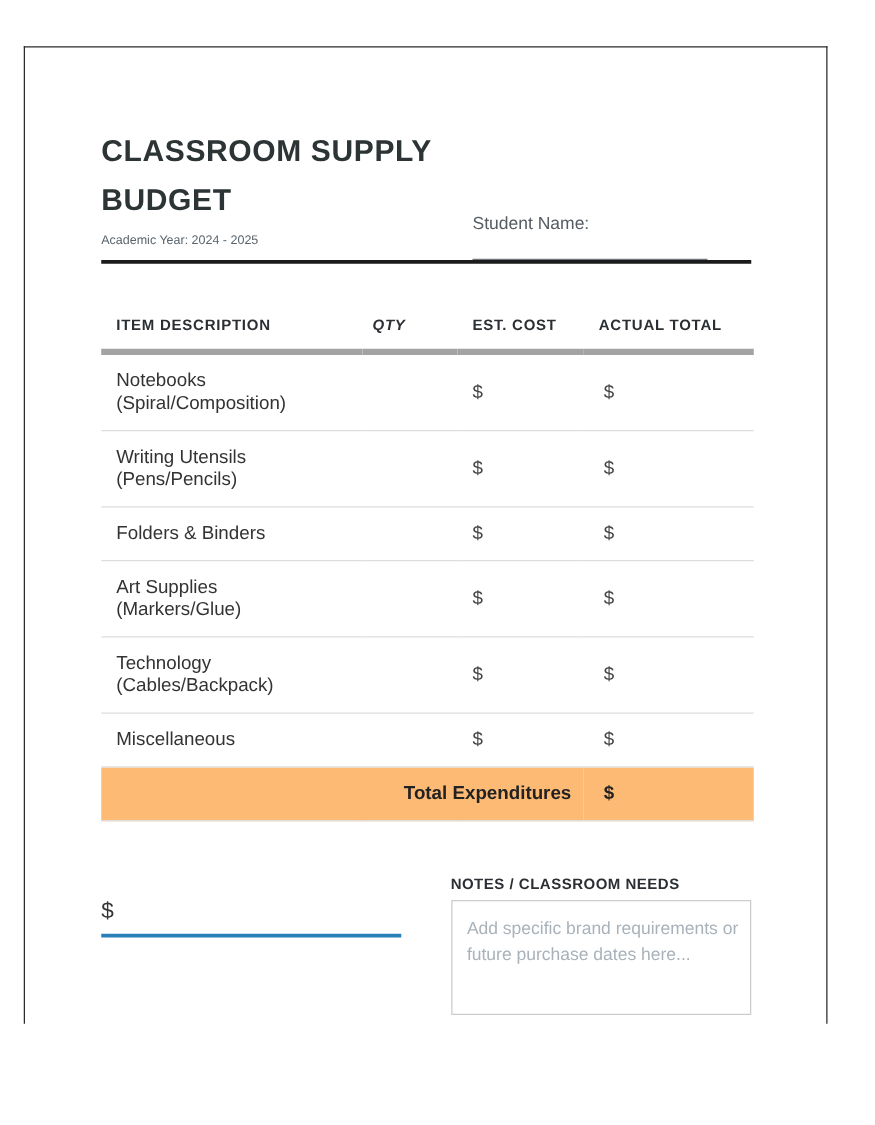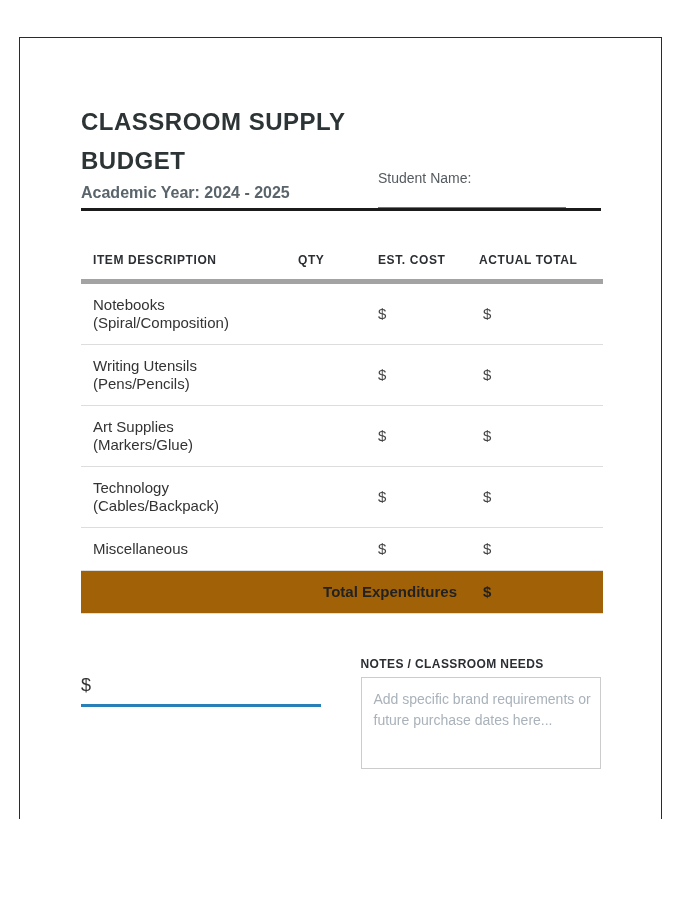--- a/index.html
+++ b/index.html
@@ -26,24 +26,23 @@
     margin: 0;
     font-size: 24px;
     line-height: 39px;
     font-weight: bold;
     letter-spacing: 0.5px;
     color: #2d3436;
     max-width: 310px;
   }
   .doc-subtitle {
     margin: 4px 0 0 0;
-    font-size: 16px;
+    font-size: 10px;
     line-height: 18px;
     color: #5a646b;
-    font-weight: bold;
   }
   .student-block {
     position: absolute;
     left: 297px; top: 67px;
     width: 188px;
   }
   .student-label {
     font-size: 14px;
     line-height: 18px;
     color: #555b60;
@@ -71,34 +70,34 @@
   th {
     font-size: 12px;
     font-weight: bold;
     letter-spacing: 0.6px;
     color: #2b2f33;
     text-align: left;
     padding: 10px 6px 12px 12px;
     border-bottom: 5px solid #a3a3a3;
     white-space: nowrap;
   }
-  th.qty { padding-left: 8px; }
+  th.qty { padding-left: 8px; font-style: italic; }
   td {
     font-size: 15px;
     line-height: 18px;
     color: #333333;
     padding: 12px;
     border-bottom: 1px solid #dddddd;
     vertical-align: middle;
   }
   td.item { padding-right: 30px; }
   td.money { color: #444444; }
   td.actual { padding-left: 16px; }
   tr.total-row td {
-    background: #a16207;
+    background: #fdba74;
     font-weight: bold;
     color: #222222;
   }
   td.total-label {
     text-align: right;
     padding-right: 10px;
   }
   
   .bottom {
     display: flex;
@@ -176,20 +175,26 @@
         <td class="money">$</td>
         <td class="money actual">$</td>
       </tr>
       <tr>
         <td class="item">Writing Utensils (Pens/Pencils)</td>
         <td class="qty"></td>
         <td class="money">$</td>
         <td class="money actual">$</td>
       </tr>
       <tr>
+        <td class="item">Folders &amp; Binders</td>
+        <td class="qty"></td>
+        <td class="money">$</td>
+        <td class="money actual">$</td>
+      </tr>
+      <tr>
         <td class="item">Art Supplies (Markers/Glue)</td>
         <td class="qty"></td>
         <td class="money">$</td>
         <td class="money actual">$</td>
       </tr>
       <tr>
         <td class="item">Technology (Cables/Backpack)</td>
         <td class="qty"></td>
         <td class="money">$</td>
         <td class="money actual">$</td>

